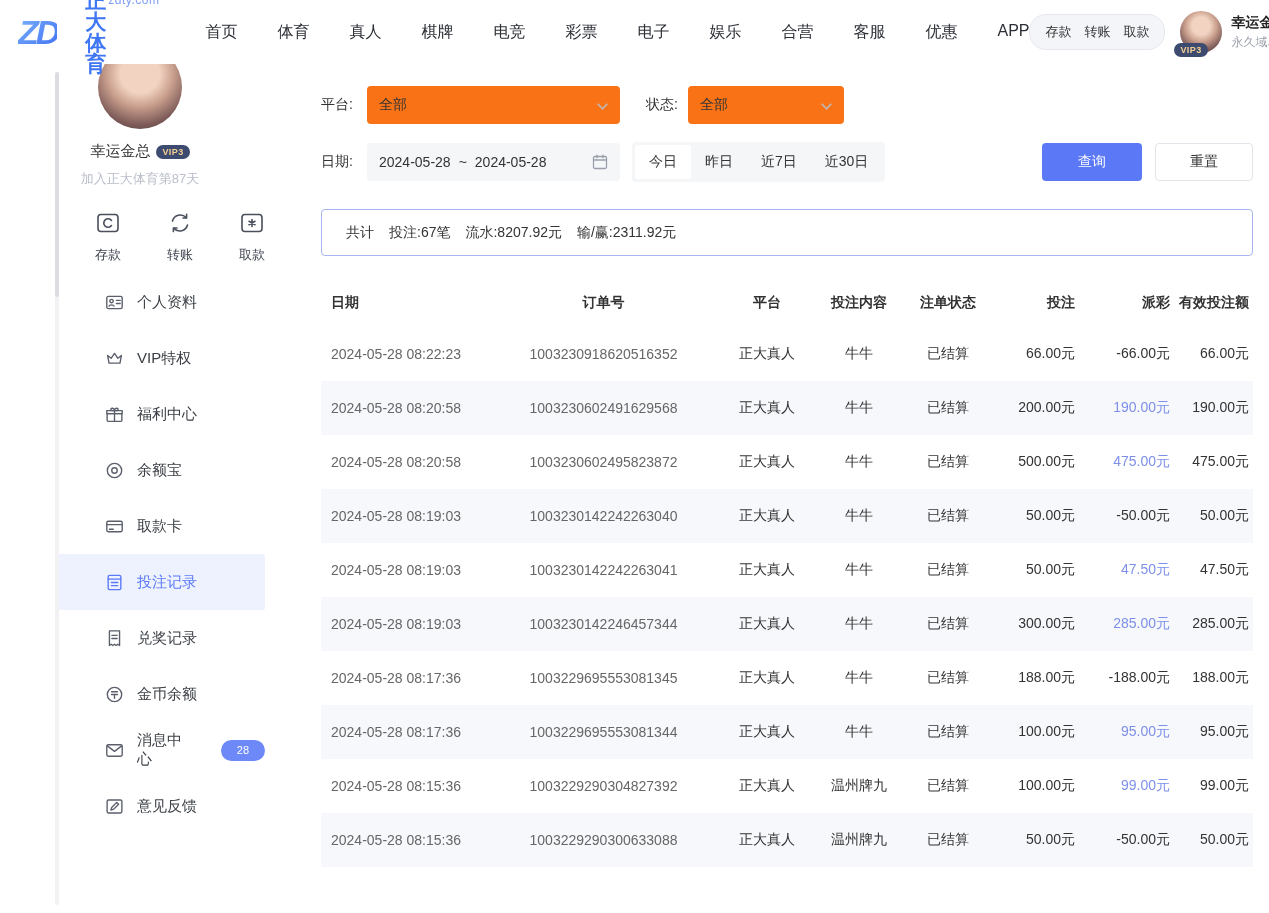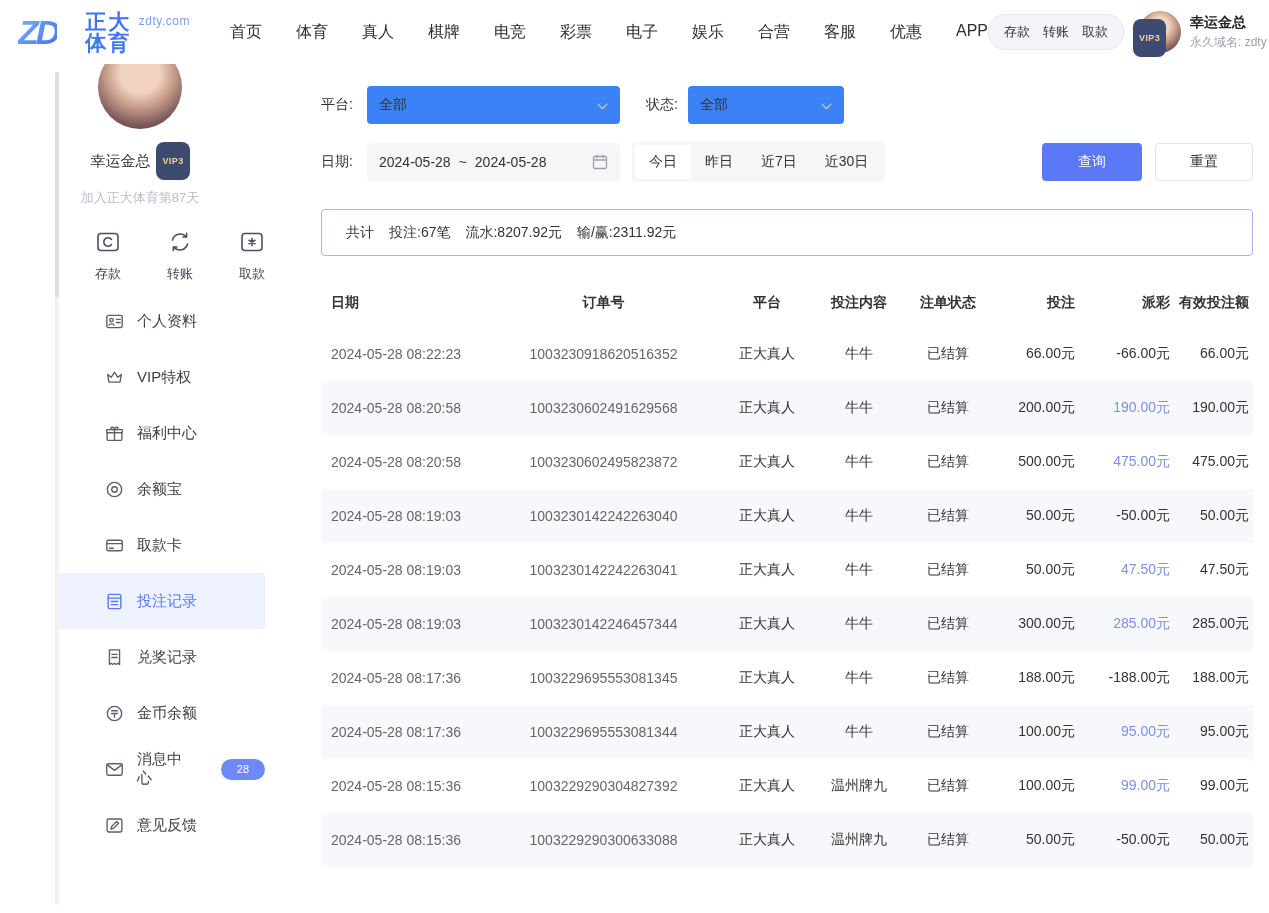--- a/index.html
+++ b/index.html
@@ -8,28 +8,28 @@
 
   
   .topbar { height:64px; display:flex; align-items:center; padding:0 0 0 18px; position:relative; z-index:2; background:#fff; }
   .logo { display:flex; align-items:center; gap:6px; cursor:pointer; }
   .logo-mark { font-style:italic; font-weight:800; font-size:34px; letter-spacing:-3px;
     background:linear-gradient(135deg,#7db4fa,#3e6ef5); -webkit-background-clip:text; background-clip:text; color:transparent; }
   .brand-text { display:flex; line-height:1;margin-left:22px; }
   .brand-name { font-size:21px; font-weight:700; color:#3f76f3; letter-spacing:2px; }
   .brand-domain { font-size:12px; color:#7f9df5; margin-top:4px; letter-spacing:.5px; }
   .main-nav { display:flex; gap:34px; margin-left:40px; font-size:16px; color:#2b2f36; white-space:nowrap; }
-  .nav-item { cursor:pointer; }
+  .nav-item { cursor:pointer;margin-left:6px; }
   .wallet-pill { margin-left:auto; display:flex; gap:13px; background:#f4f5f9; border:1px solid #e6e8f0;
     border-radius:17px; padding:8px 15px; font-size:13px; color:#333; white-space:nowrap; }
   .wallet-pill span { cursor:pointer; }
   .topbar-user { display:flex; align-items:center; gap:9px; margin-left:15px; flex-shrink:0; width:130px; }
   .avatar-sm { width:42px; height:42px; border-radius:50%; position:relative; flex-shrink:0;
     background:radial-gradient(circle at 50% 36%, #f2d3c2 0 26%, #caa08e 46%, #7c5a58 72%, #47333e 100%); }
-  .vip-pill { background:#3e4b70; color:#f3cf92; font-size:9px; font-weight:700; border-radius:8px; padding:14px 6px; letter-spacing:.4px; }
+  .vip-pill { background:#3e4b70; color:#f3cf92; font-size:9px; font-weight:700; border-radius:8px; padding:2px 6px; letter-spacing:.4px; }
   .avatar-sm .vip-pill { position:absolute; left:-6px; bottom:-4px; }
   .user-meta { line-height:1.25; white-space:nowrap; }
   .user-name { font-size:14px; font-weight:700; color:#222; }
   .user-note { font-size:12px; color:#9aa0ab; margin-top:3px; }
 
   
   .layout { display:flex; height:849px; }
 
   
   .sidebar { width:300px; flex-shrink:0; position:relative; }
@@ -49,21 +49,21 @@
   .menu-item svg { width:19px; height:19px; flex-shrink:0; fill:none; stroke:#5a5f6b; stroke-width:1.3; stroke-linecap:round; stroke-linejoin:round; }
   .menu-item.active { background:#eef2fe; color:#5b79f7; }
   .menu-item.active svg { stroke:#5b79f7; }
   .menu-badge { margin-left:12px; background:#6d89f8; color:#fff; font-size:11px; min-width:21px; height:21px;
     border-radius:11px; display:flex; align-items:center; justify-content:center; padding:0 16px; }
 
   
   .main { flex:1; padding:22px 16px 0 21px; min-width:0; }
   .filter-row { display:flex; align-items:center; margin-bottom:18px; }
   .filter-label { font-size:14px; color:#333; width:46px; flex-shrink:0; }
-  .select { width:253px; height:38px; background:#3b82f6; border-radius:4px; display:flex; align-items:center;
+  .select { width:253px; height:38px; background:#f97316; border-radius:4px; display:flex; align-items:center;
     padding:0 12px; font-size:14px; color:#333; cursor:pointer; }
   .select .chev { margin-left:auto; }
   .chev svg { width:11px; height:7px; fill:none; stroke:#b9bdc6; stroke-width:1.4; stroke-linecap:round; }
   .status-gap { margin-left:26px; width:42px; }
   .select.status { width:156px; }
   .date-input { width:253px; height:38px; background:#f5f6f8; border-radius:4px; display:flex; align-items:center;
     padding:0 12px; font-size:14px; color:#333; gap:8px; cursor:pointer; }
   .date-input .cal { margin-left:auto; display:flex; }
   .cal svg { width:16px; height:16px; fill:none; stroke:#9aa0ab; stroke-width:1.3; stroke-linecap:round; }
   .range-group { margin-left:12px; background:#f5f6f8; border-radius:4px; padding:3px; display:flex; }

